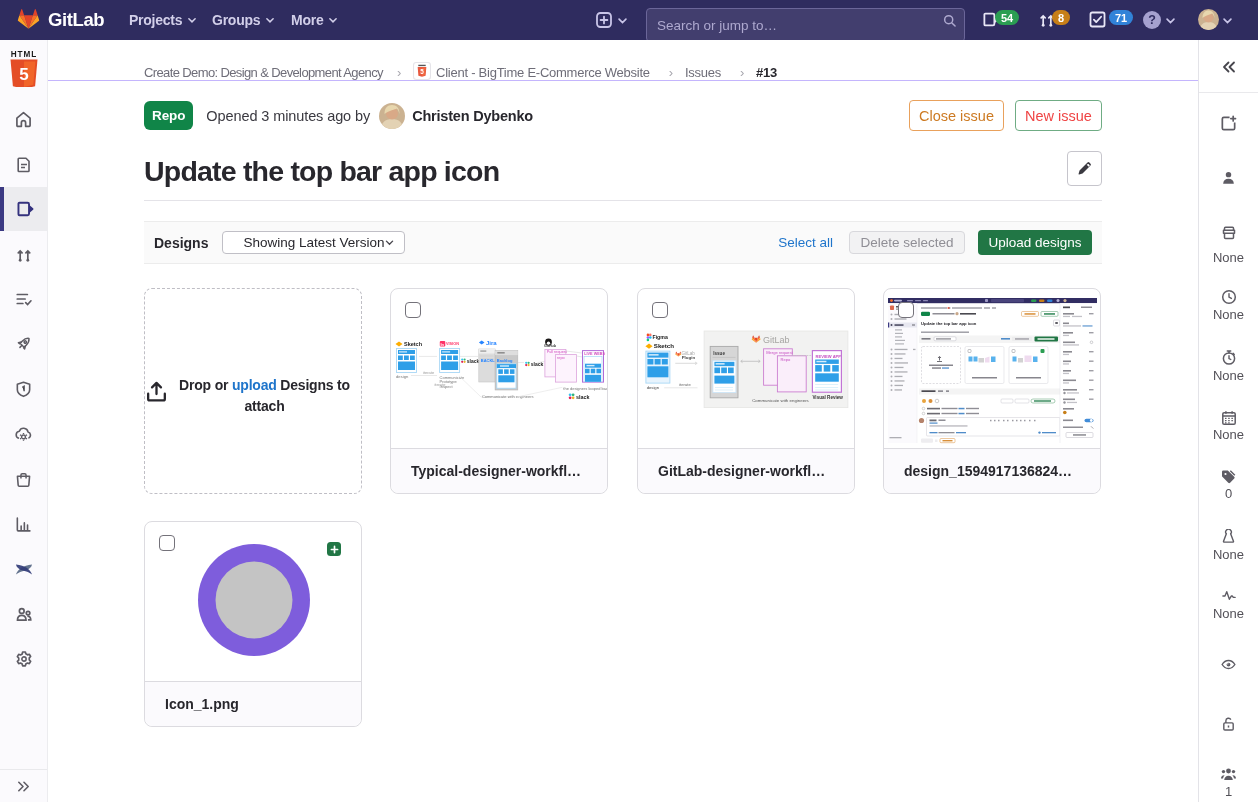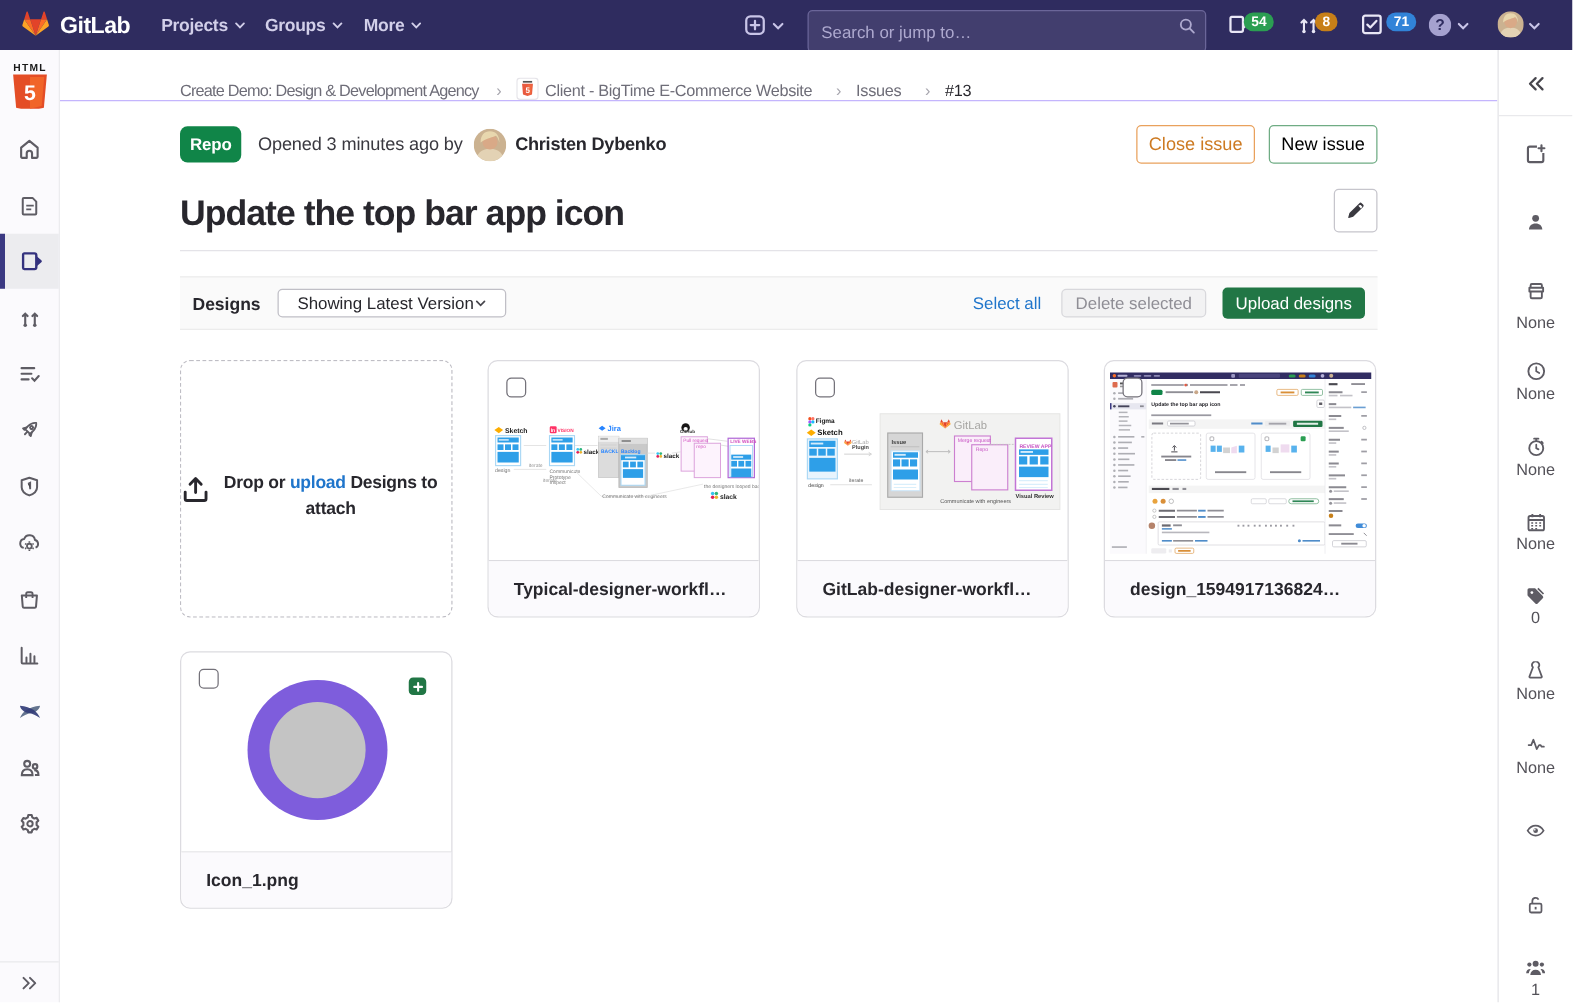--- a/index.html
+++ b/index.html
@@ -19,36 +19,36 @@
 .lsb .item{position:absolute;left:0;width:47px;display:flex;align-items:center;justify-content:center}
 .lsb .sel{background:#ececef;border-left:4px solid #3b3982}
 
 .rsb{position:absolute;top:40px;right:0;width:60px;height:762px;background:#fff;border-left:1px solid #e3e3e8}
 .rsb .ic{position:absolute;left:0;width:59px;display:flex;justify-content:center}
 .rsb .lb{position:absolute;left:0;width:59px;text-align:center;font-size:13px;color:#535158}
 
 .main{position:absolute;top:40px;left:48px;width:1150px;height:762px;background:#fff}
 .bc{height:41px;border-bottom:1px solid #c4b5fd;display:flex;align-items:flex-end;font-size:13px;color:#6e6d78;padding-left:96px;letter-spacing:-.25px}
 .bc .sep{color:#a7a6ae;margin:0 12px 0 14px;font-size:13px}
-.bc .last{color:#28272d;font-weight:400}
+.bc .last{color:#28272d;font-weight:700}
 .wrap{width:958px;margin:0 auto;position:relative}
 
 .statusrow{display:flex;align-items:center;margin-top:20px;height:29px}
 .badge-open{background:#108548;color:#fff;font-size:13.5px;font-weight:700;border-radius:6px;height:29px;display:flex;align-items:center;padding:0 8px;letter-spacing:-.1px}
 .btn{border-radius:4px;font-size:14.5px;height:31px;display:inline-flex;align-items:center;justify-content:center;background:#fff}
 .btn-close{border:1px solid #e9a15c;color:#cd7a22;width:95px;margin-right:11px}
-.btn-new{border:1px solid #6fac84;color:#000000;width:87px}
+.btn-new{border:1px solid #6fac84;color:#ef4444;width:87px}
 h1{font-size:28.5px;font-weight:700;color:#28272d;letter-spacing:-.8px}
 .editbtn{position:absolute;right:0;top:-4px;width:35px;height:35px;border:1px solid #c6c5cc;border-radius:4px;background:#fff;display:flex;align-items:center;justify-content:center}
 .hr{border-top:1px solid #e4e3e8;margin-top:12px}
 .desc{font-size:14.5px;color:#28272d;margin-top:31px}
 
 .toolbar{margin-top:20px;height:43px;background:#fafafa;border-top:1px solid #ececec;border-bottom:1px solid #ececec;display:flex;align-items:center;padding:0 10px}
 .toolbar .lbl{font-size:14px;font-weight:700;color:#28272d}
-.dd{margin-left:14px;width:183px;height:23px;border:1px solid #c0bfc6;border-radius:4px;background:#fff;display:flex;align-items:center;font-size:13.5px;color:#28272d;padding:0 9px;justify-content:center}
+.dd{margin-left:14px;width:183px;height:23px;border:1px solid #c0bfc6;border-radius:4px;background:#fff;display:flex;align-items:center;font-size:13.5px;color:#28272d;padding:0 9px;justify-content:flex-end}
 .selall{margin-left:auto;color:#1f75cb;font-size:13.5px}
 .btn-del{margin-left:16px;width:116px;height:23px;background:#f2f2f3;border:1px solid #d8d8dc;border-radius:4px;color:#8f8e95;font-size:13.5px;display:flex;align-items:center;justify-content:center}
 .btn-upl{margin-left:13px;width:114px;height:25px;background:#217645;border-radius:4px;color:#fff;font-size:13.5px;font-weight:400;display:flex;align-items:center;justify-content:center}
 
 .grid{position:relative;margin-top:24px;height:440px}
 .card{position:absolute;width:218px;height:206px;border:1px solid #dcdbe0;border-radius:8px;background:#fff}
 .card .thumbwrap{position:absolute;left:0;top:0;width:216px;height:160px;border-radius:8px 8px 0 0;overflow:hidden}
 .card .foot{position:absolute;left:0;bottom:0;width:216px;height:45px;border-top:1px solid #dcdbe0;background:#fbfafd;border-radius:0 0 8px 8px;display:flex;align-items:center;padding:10px 20px;font-size:14px;font-weight:700;color:#28272d;white-space:nowrap}
 .cb{position:absolute;left:14px;top:13px;width:16px;height:16px;border:1px solid #74727a;border-radius:4px;background:#fff;z-index:5}
 .dropzone{position:absolute;left:0;top:0;width:218px;height:206px;border:1px dashed #bfbec5;border-radius:8px;background:#fff;display:flex;flex-direction:row;align-items:center;justify-content:center;text-align:center}

